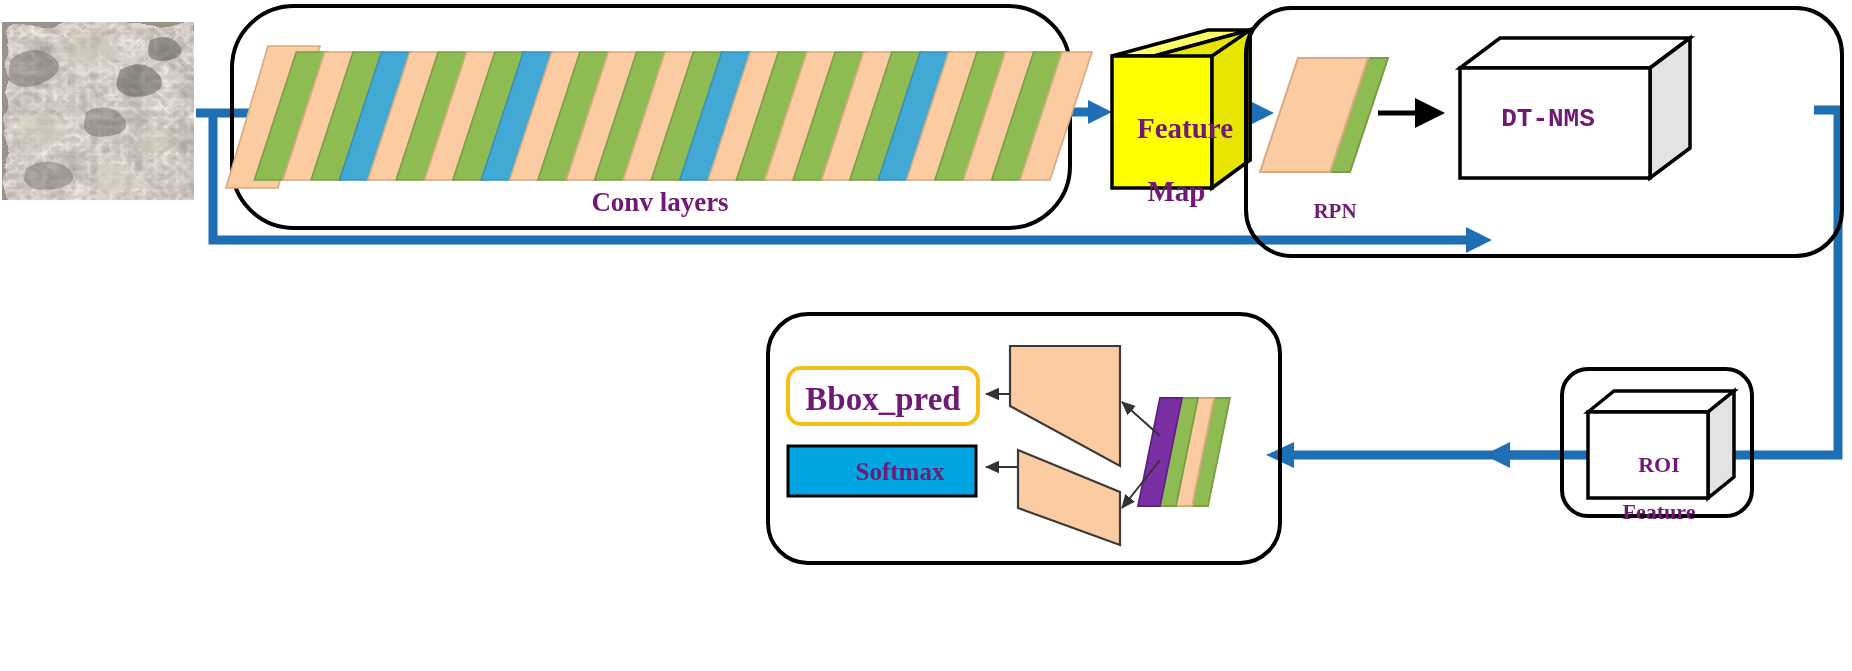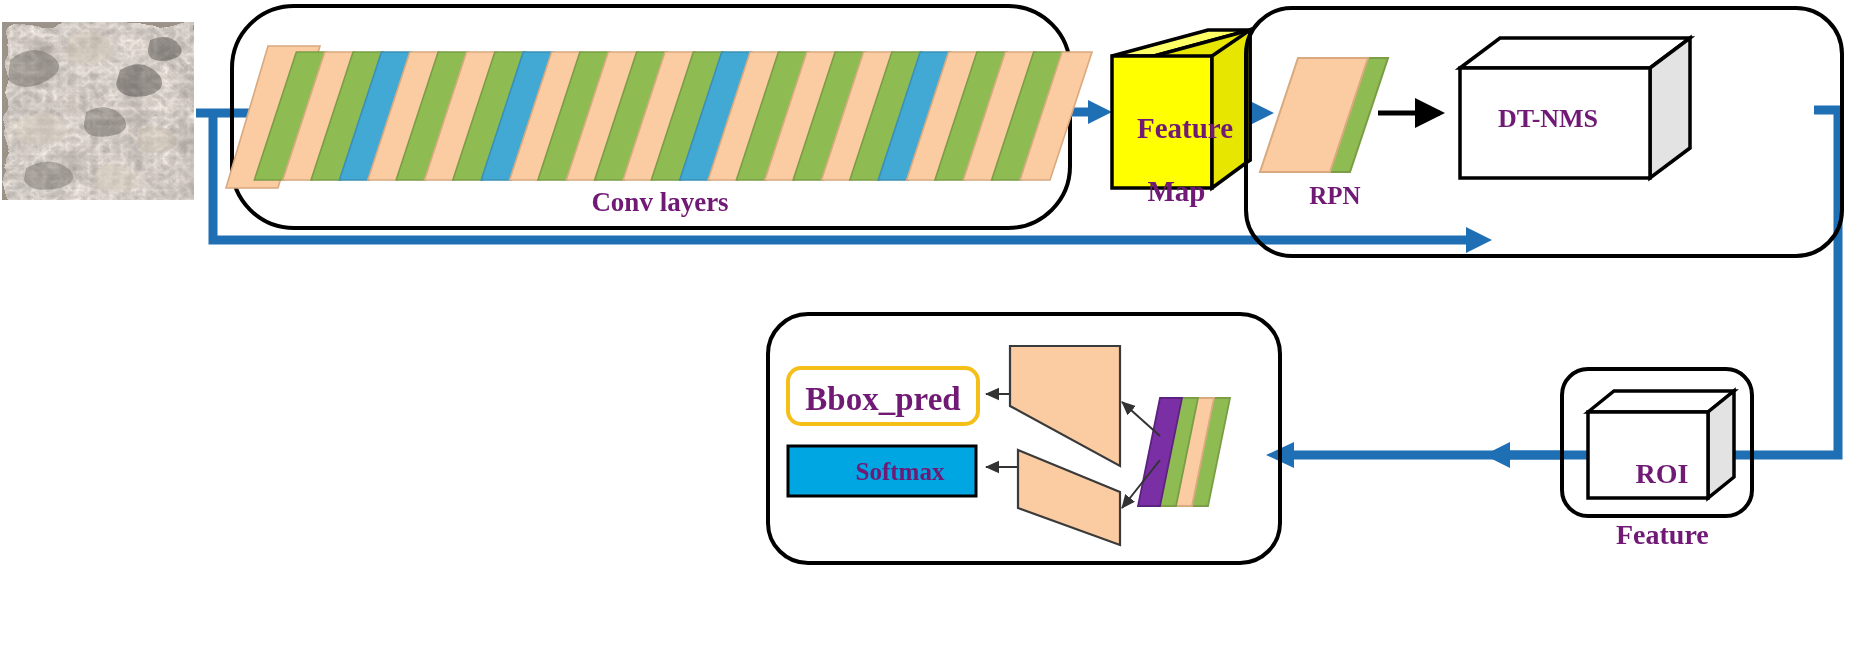--- a/index.html
+++ b/index.html
@@ -201,25 +201,25 @@
     </g>
   </svg>
 
   <div class="lbl" style="left:580px;top:188px;width:160px;font-size:27px;">Conv layers</div>
 
   <div class="lbl" style="left:1108px;top:82px;width:108px;font-size:29px;">
     <span>Feature</span><br>
     <span>Map</span>
   </div>
 
-  <div class="lbl" style="left:1290px;top:182px;width:90px;font-size:25px;">RPN</div>
-
-  <div class="lbl" style="left:1460px;top:105px;width:176px;font-size:26px;">DT-NMS</div>
-
-  <div class="lbl" style="left:1588px;top:429px;width:120px;font-size:28px;">
+  <div class="lbl" style="left:1290px;top:200px;width:90px;font-size:21px;">RPN</div>
+
+  <div class="lbl" style="left:1460px;top:105px;width:176px;font-size:26px;font-family:Liberation Mono, monospace;">DT-NMS</div>
+
+  <div class="lbl" style="left:1588px;top:429px;width:120px;font-size:22px;">
     <span>ROI</span><br>
     <span>Feature</span>
   </div>
 
   <div class="lbl" style="left:788px;top:382px;width:190px;font-size:33px;">Bbox_pred</div>
 
   <div class="lbl" style="left:788px;top:458px;width:224px;font-size:25px;">Softmax</div>
 
 </div>
 

